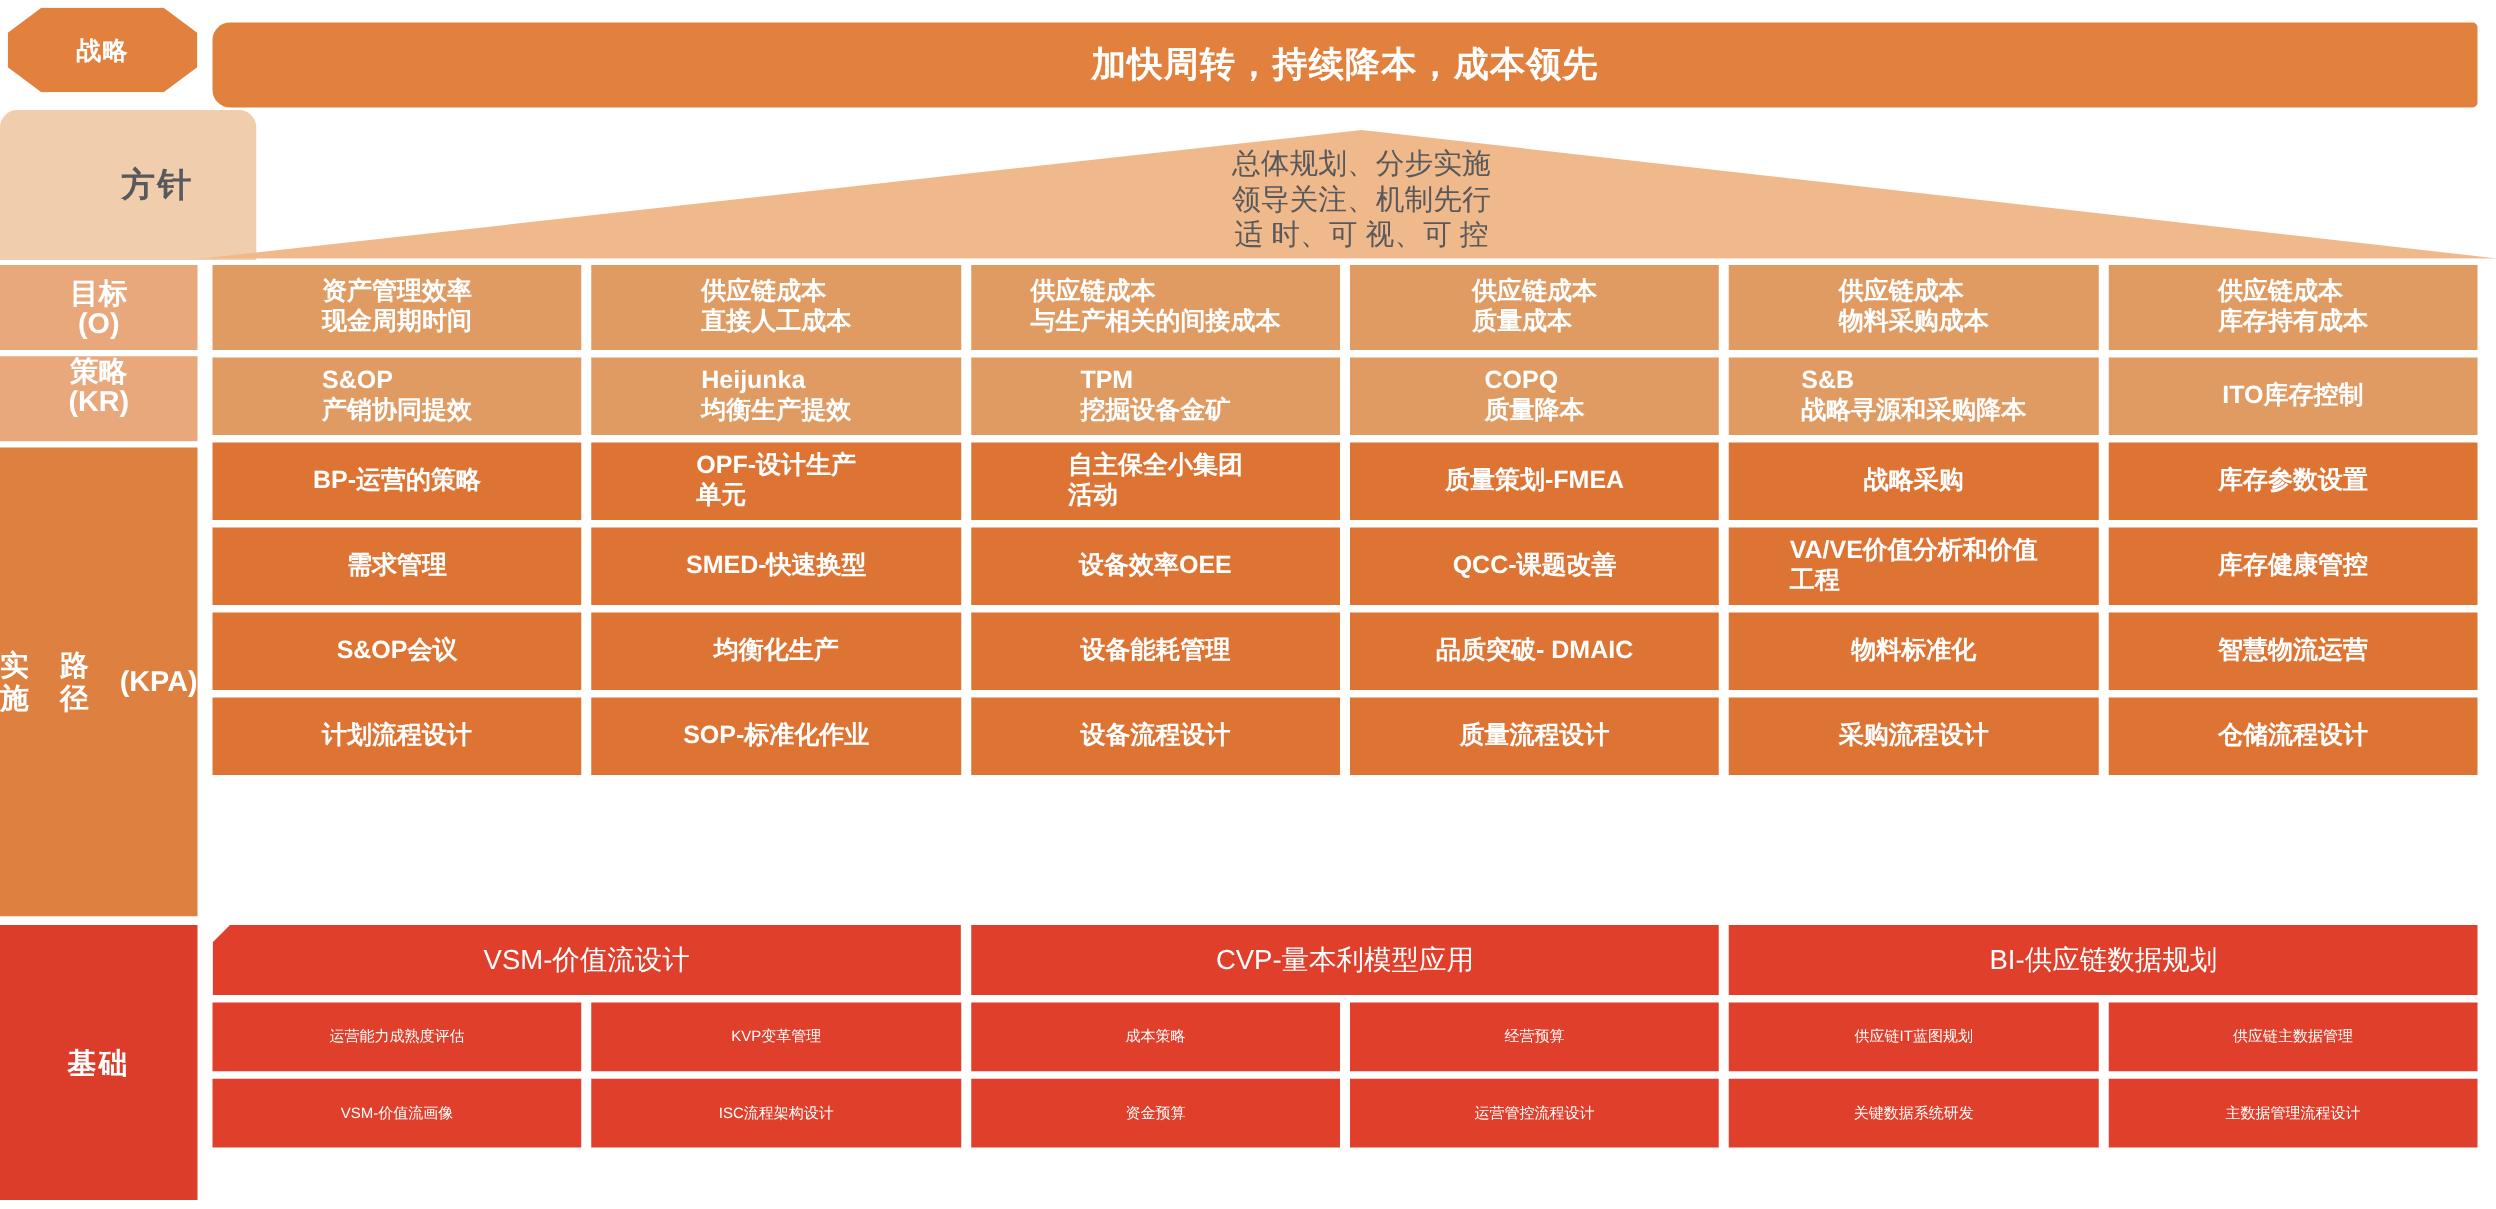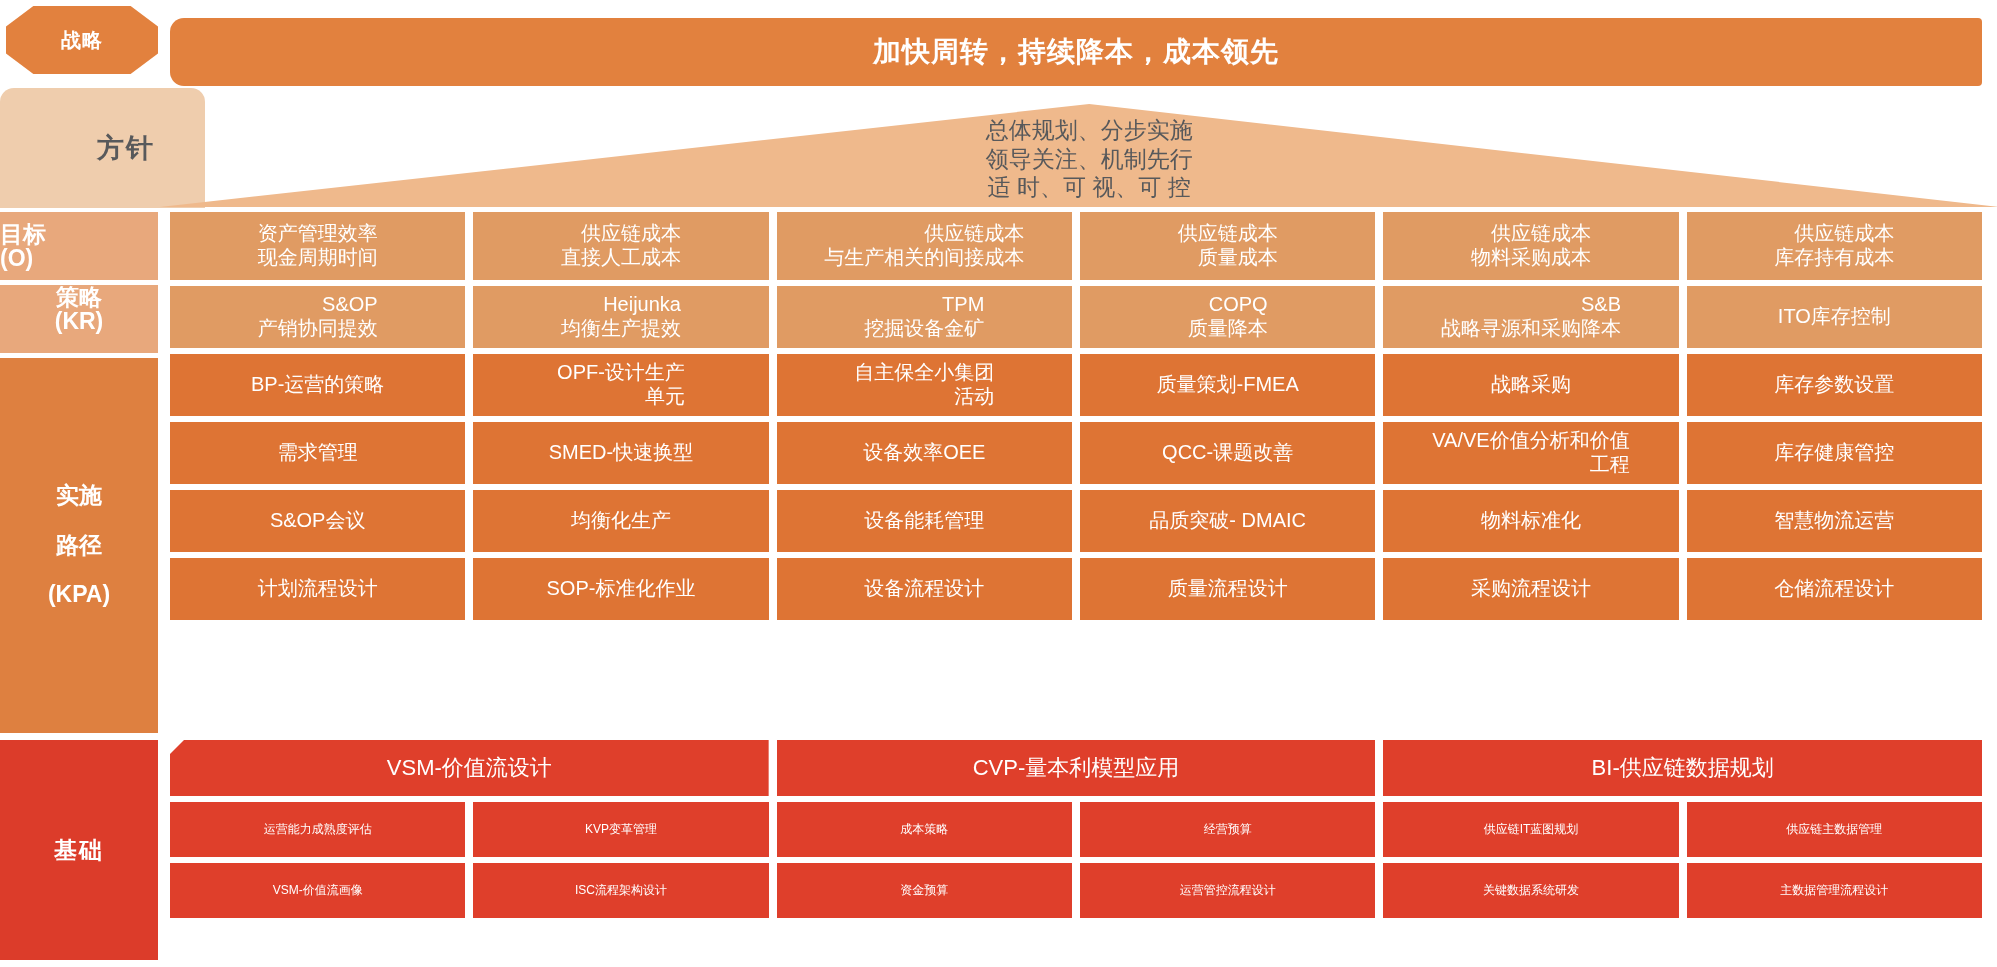--- a/index.html
+++ b/index.html
@@ -50,21 +50,21 @@
     padding-left: 47px;
   }
   .rail-obj {
     position: absolute;
     left: 0px; top: 212px;
     width: 158px; height: 68px;
     background: #E8A87C;
     color: #ffffff;
     font-size: 23px;
     font-weight: bold;
-    display: flex; flex-direction: column; align-items: flex-start; justify-content: center;
+    display: flex; flex-direction: column; align-items: center; justify-content: center;
     line-height: 1.06;
   }
   .rail-kr {
     position: absolute;
     left: 0px; top: 285px;
     width: 158px; height: 68px;
     background: #E8A87C;
     color: #ffffff;
     font-size: 23px;
     font-weight: bold;
@@ -72,21 +72,21 @@
     line-height: 1.06;
   }
   .rail-kpa {
     position: absolute;
     left: 0px; top: 358px;
     width: 158px; height: 375px;
     background: #DE8040;
     color: #ffffff;
     font-size: 23px;
     font-weight: bold;
-    display: flex; flex-direction: column; align-items: center; justify-content: center;
+    display: flex; flex-direction: row; align-items: center; justify-content: center;
     line-height: 1.12;
     gap: 24px;
   }
   .rail-base {
     position: absolute;
     left: 0px; top: 740px;
     width: 158px; height: 220px;
     background: #DC3C2A;
     color: #ffffff;
     font-size: 23px;
@@ -143,26 +143,27 @@
   .row {
     display: grid;
     grid-template-columns: repeat(6, 1fr);
     gap: 8px;
     margin-bottom: 6px;
   }
   .cell {
     color: #ffffff;
     font-size: 20px;
     line-height: 1.18;
-    text-align: right;
+    text-align: left;
     display: flex; flex-direction: column;
     align-items: center; justify-content: center;
     white-space: pre-line;
     padding: 2px 6px;
     box-sizing: border-box;
+    font-weight: bold;
   }
   .row-obj .cell { background: #E09B63; height: 68px; }
   .row-kr  .cell { background: #E09B63; height: 62px; }
   .row-kpa .cell { background: #DE7434; height: 62px; }
 
   
   .found-area {
     position: absolute;
     left: 170px;
     right: 15px;

